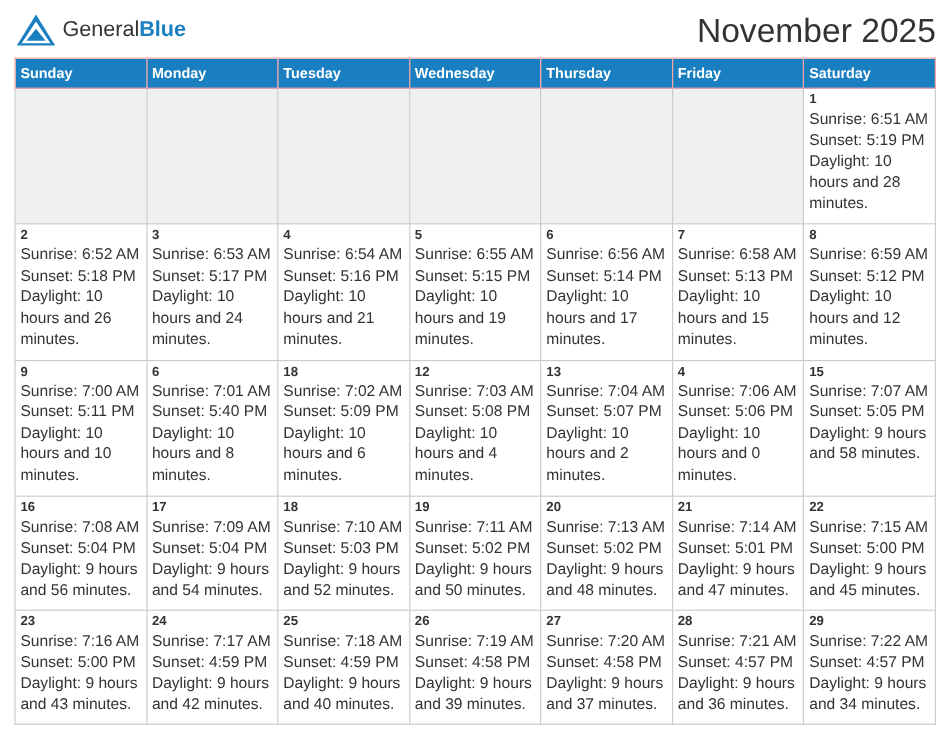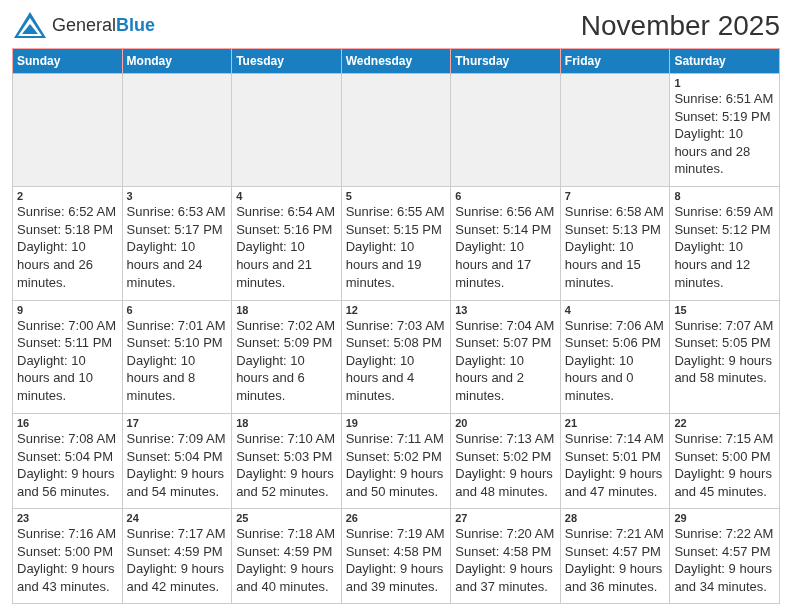--- a/index.html
+++ b/index.html
@@ -202,21 +202,21 @@
           <td>
             <span class="day-num">9</span>
             <div class="day-info">Sunrise: 7:00 AM
 Sunset: 5:11 PM
 Daylight: 10 hours
 and 10 minutes.</div>
           </td>
           <td>
             <span class="day-num">6</span>
             <div class="day-info">Sunrise: 7:01 AM
-Sunset: 5:10 PM
+Sunset: 5:40 PM
 Daylight: 10 hours
 and 8 minutes.</div>
           </td>
           <td>
             <span class="day-num">18</span>
             <div class="day-info">Sunrise: 7:02 AM
 Sunset: 5:09 PM
 Daylight: 10 hours
 and 6 minutes.</div>
           </td>

